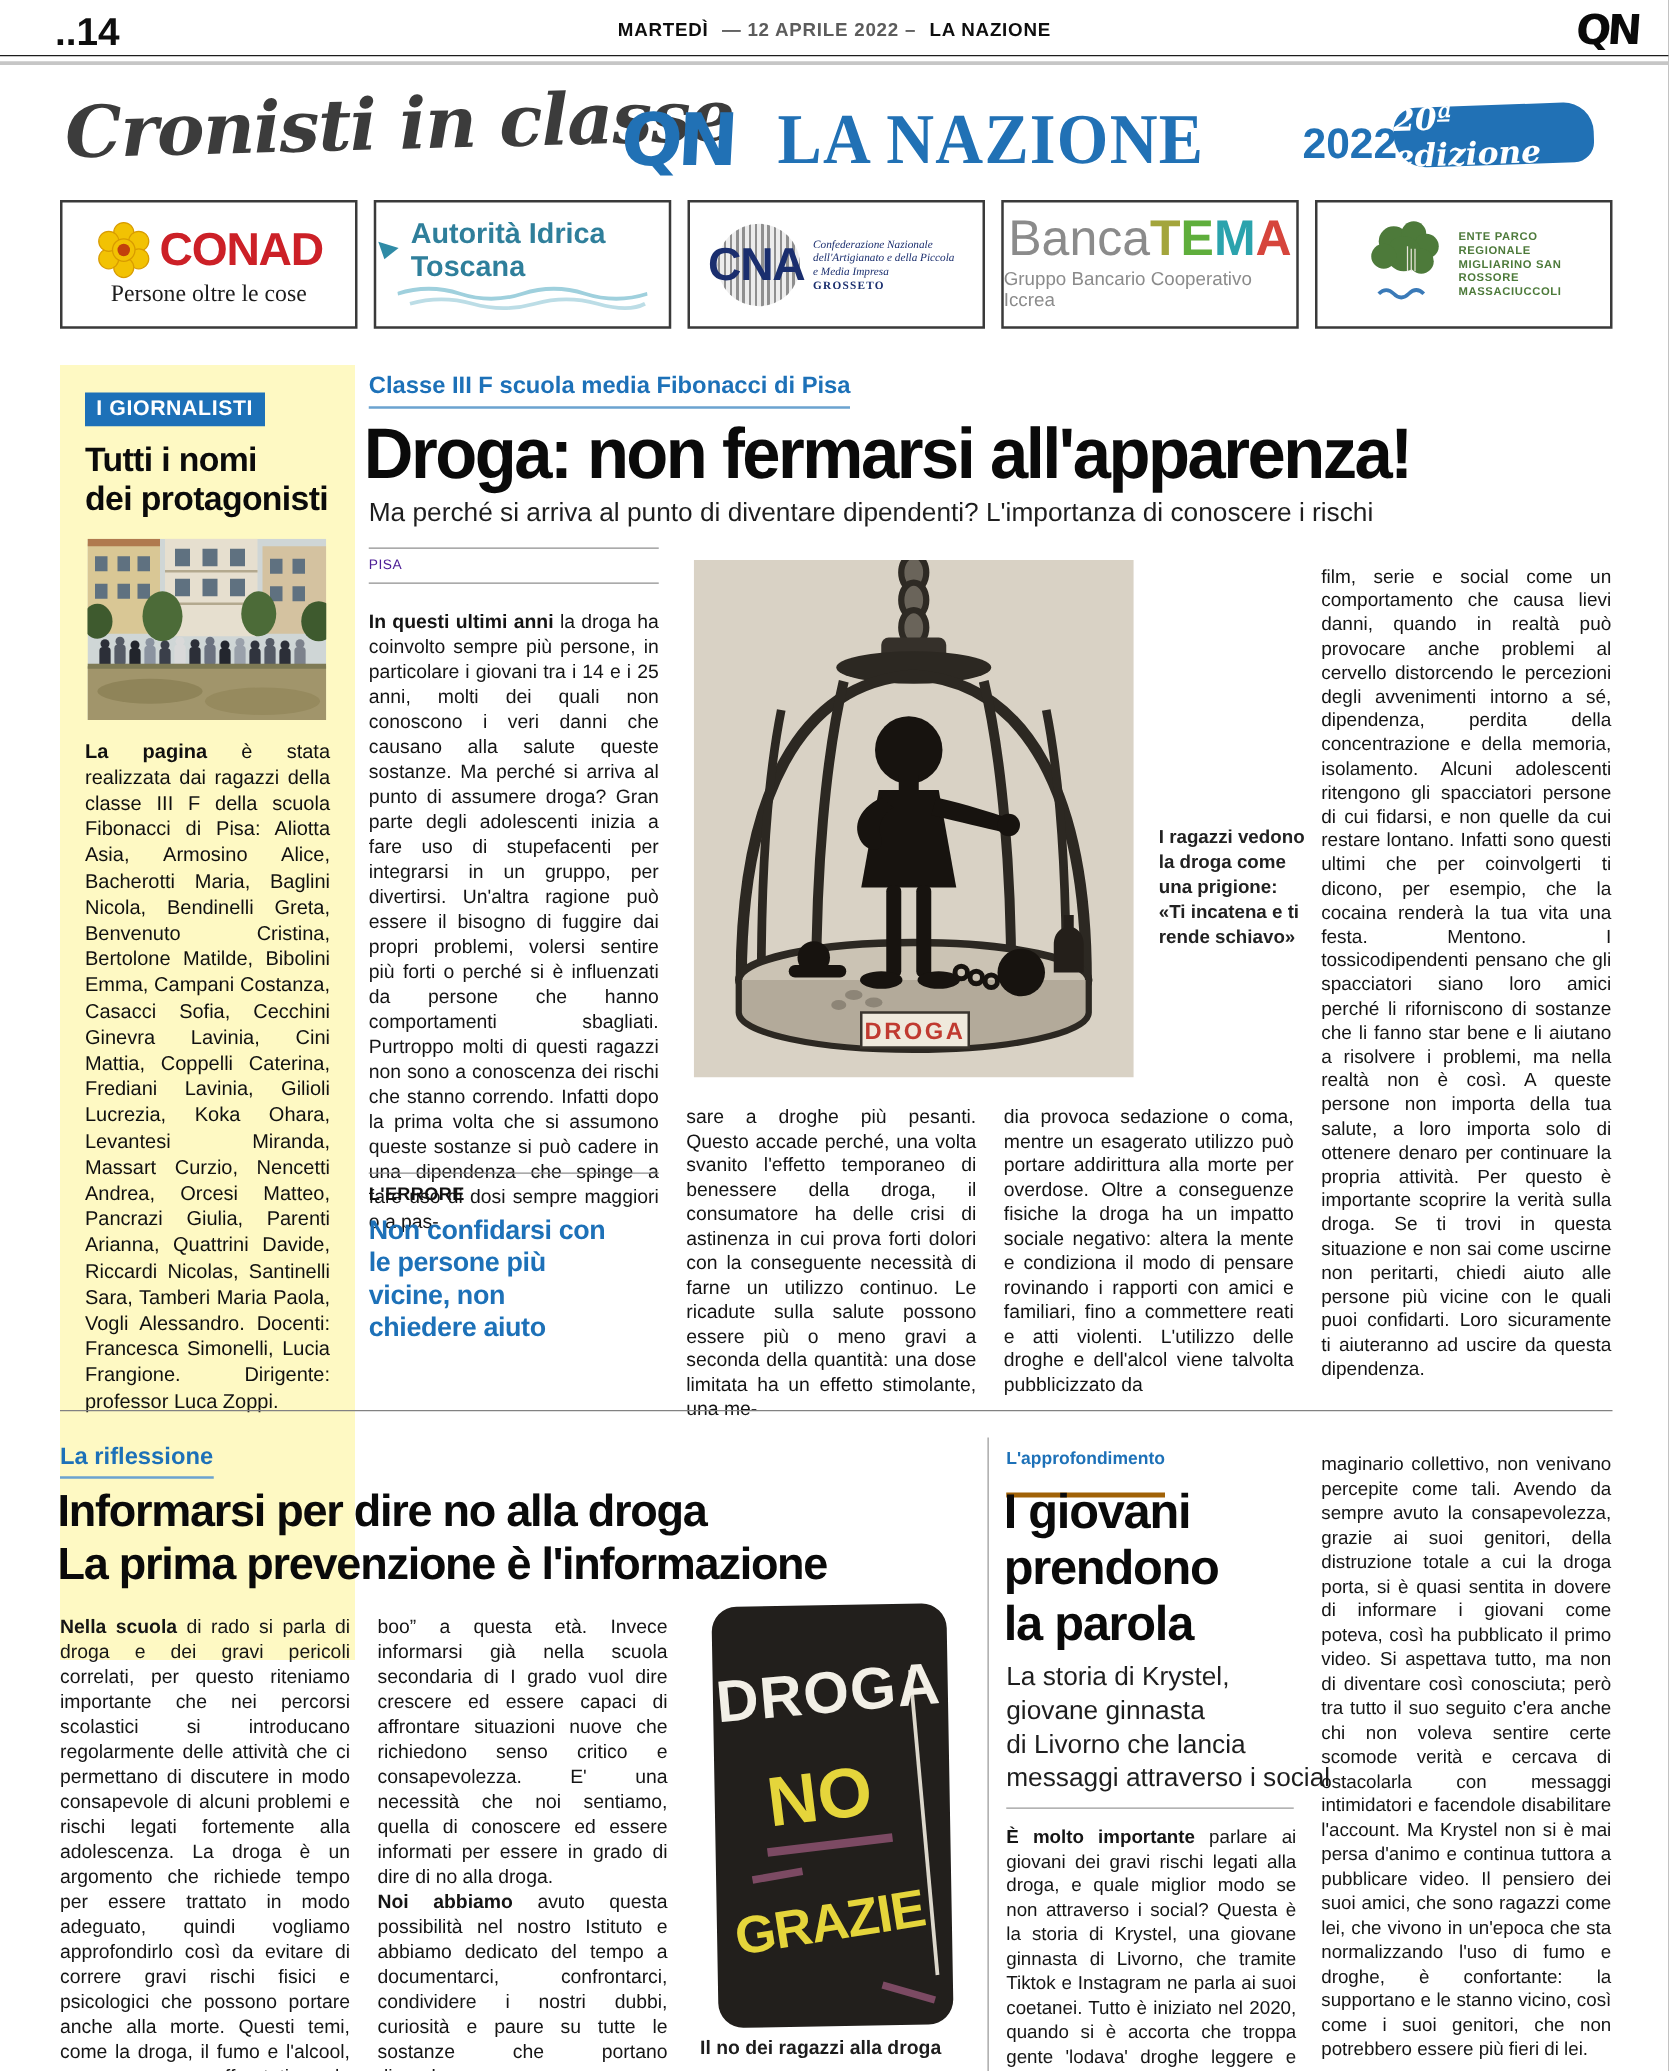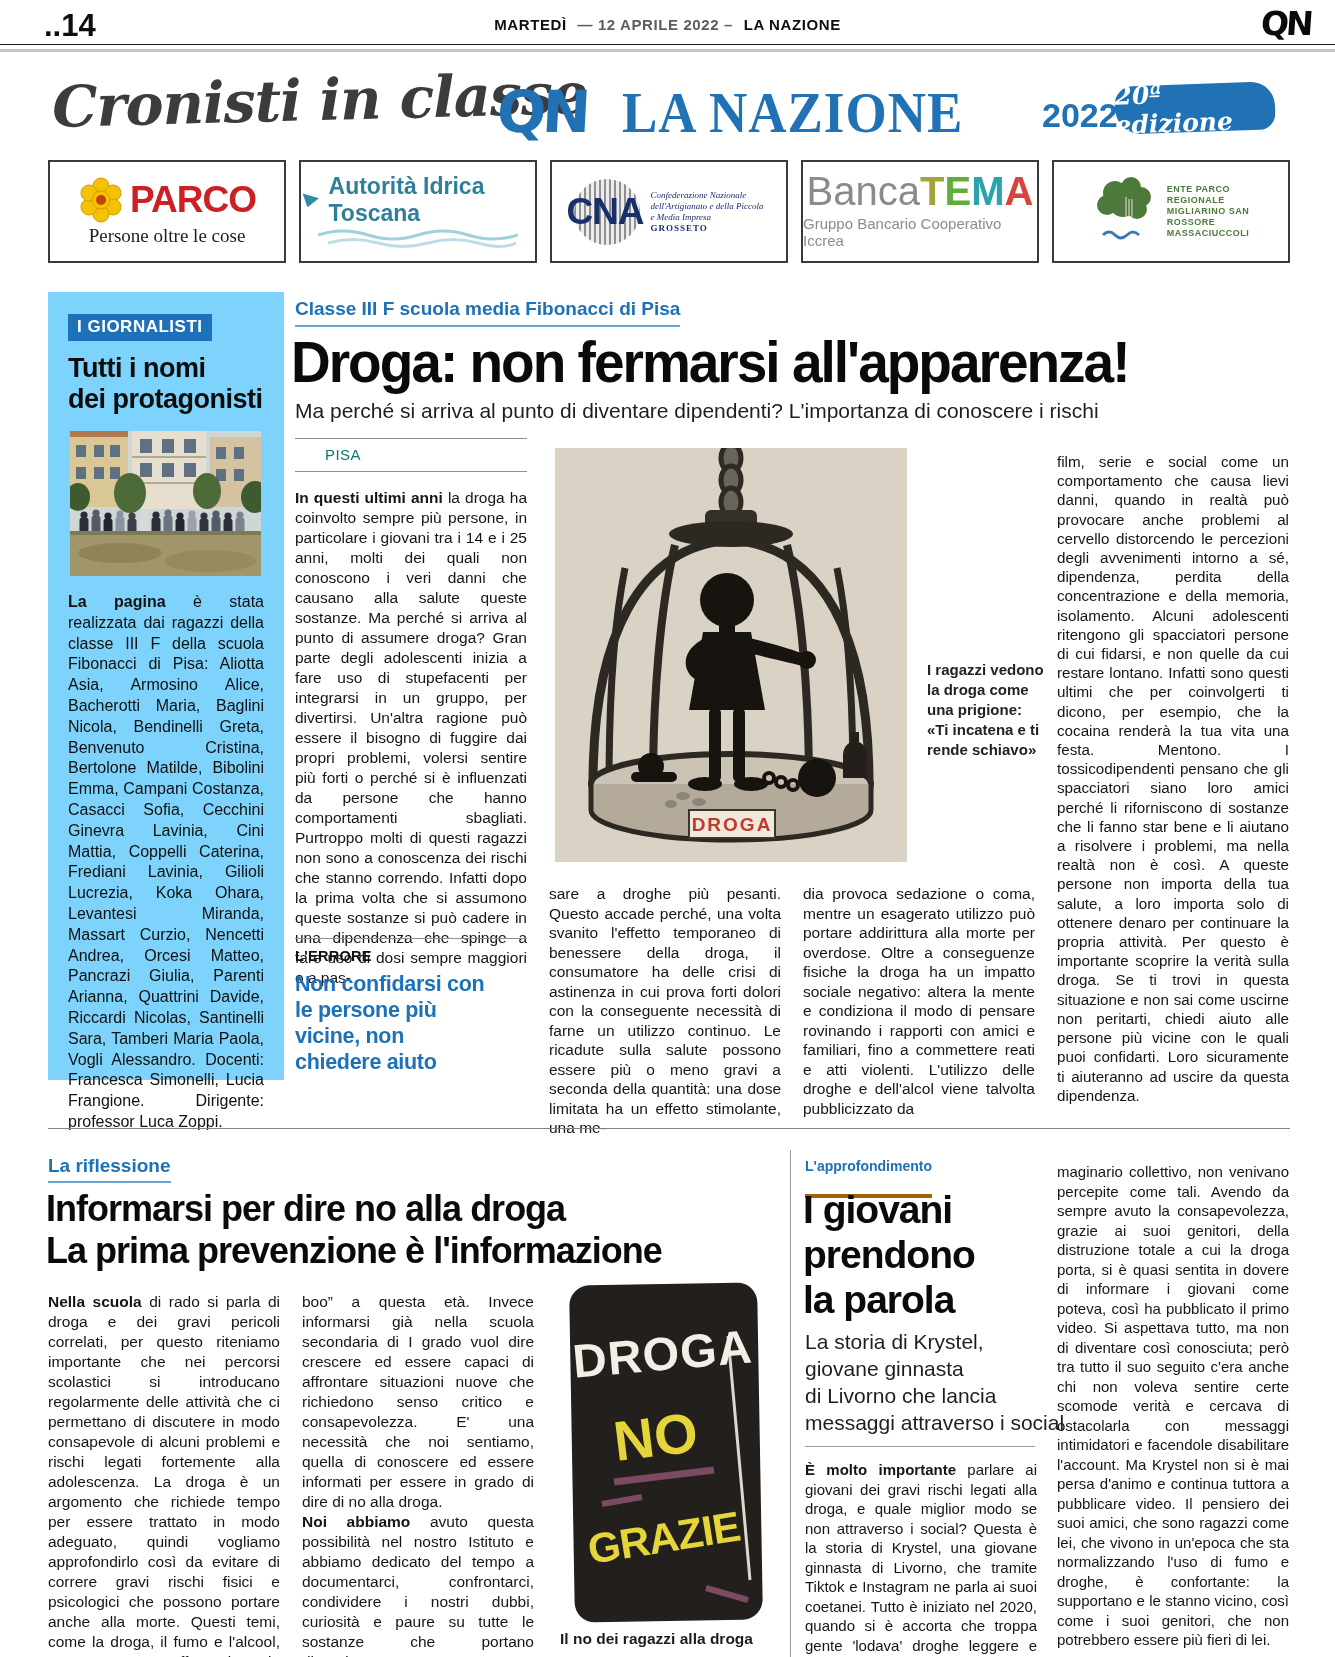--- a/index.html
+++ b/index.html
@@ -46,36 +46,36 @@
   .cna-lines .last{font-style:normal;font-weight:bold;letter-spacing:1px;}
   .tema-row{font-size:40px;line-height:35px;}
   .tema-row .banca{color:#8b8b8b;font-weight:400;}
   .tema-row b{font-weight:900;}
   .t1{color:#a3a53c;} .t2{color:#5fae3c;} .t3{color:#2ba3ad;} .t4{color:#d6453c;}
   .tema-sub{font-size:15px;color:#8b8b8b;margin-top:6px;}
   .parco-wrap{display:flex;align-items:center;gap:10px;}
   .parco-lines{font-size:9px;line-height:11px;color:#4d7a3a;font-weight:bold;letter-spacing:.5px;}
 
   
-  #sidebar{left:48px;top:292px;width:236px;height:788px;background:#7dd3fc;}
+  #sidebar{left:48px;top:292px;width:236px;height:1036px;background:#fef9c3;}
   #journalists-badge{display:inline-block;margin:22px 0 0 20px;background:#1d71b8;color:#fff;
                      font-weight:bold;font-size:17px;padding:3px 9px 4px;letter-spacing:.5px;}
   .sidebar-title{margin:12px 20px 0;font-size:27px;line-height:31px;font-weight:800;color:#0b0b0b;letter-spacing:-.5px;}
   #class-photo{display:block;margin:16px 0 0 22px;}
   #sidebar-body{margin:16px 20px 0;width:196px;font-size:16px;line-height:20.8px;text-align:justify;color:#101010;}
 
   
   #art-kicker{left:295px;top:298px;color:#1d71b8;font-weight:bold;font-size:19px;
               border-bottom:2px solid #6ba3d0;padding-bottom:5px;}
   #art-headline{left:291px;top:329px;font-size:55px;font-weight:900;color:#0a0a0a;
                 letter-spacing:-2px;transform:scaleY(1.04);transform-origin:top left;white-space:nowrap;}
   #art-standfirst{left:295px;top:399px;font-size:21px;color:#1e1e1e;width:960px;}
   #pisa-block{left:295px;top:438px;width:232px;}
   .thin-rule{height:1px;background:#8f8f8f;}
-  #pisa{font-size:15px;padding:7px 0 8px;color:#0f766e;letter-spacing:.4px;margin-left:30px;}
+  #pisa{font-size:11px;padding:7px 0 8px;color:#4c1d95;letter-spacing:.4px;}
   .body-col{position:absolute;width:232px;text-align:justify;font-size:15.5px;line-height:20px;color:#151515;}
   #c1{left:295px;top:488px;}
   #c2{left:549px;top:884px;line-height:19.5px;}
   #c3{left:803px;top:884px;line-height:19.5px;}
   #c4{left:1057px;top:452px;font-size:15.2px;line-height:19.2px;}
   #errore{left:295px;top:938px;width:232px;}
   #errore-label{margin-top:9px;font-size:14.5px;font-weight:800;color:#111;letter-spacing:.3px;}
   #errore-text{margin-top:7px;width:190px;font-size:21.5px;line-height:26px;font-weight:800;color:#1d71b8;letter-spacing:-.3px;}
   #cage{left:555px;top:448px;}
   #cage-caption{left:927px;top:660px;width:118px;font-size:15px;font-weight:bold;line-height:20px;color:#222;}
@@ -134,21 +134,21 @@
           <circle cx="23" cy="9" r="8"></circle>
             <circle cx="35" cy="16" r="8"></circle>
             <circle cx="35" cy="30" r="8"></circle>
           <circle cx="23" cy="37" r="8"></circle>
             <circle cx="11" cy="30" r="8"></circle>
             <circle cx="11" cy="16" r="8"></circle>
         </g>
         <circle cx="23" cy="23" r="9" fill="#f2c203" stroke="#d89b00"></circle>
         <circle cx="23" cy="23" r="5" fill="#c2410c"></circle>
       </svg>
-      <span class="conad-word">PARCO</span>
+      <span class="conad-word">CONAD</span>
     </div>
     <div class="conad-tag">Persone oltre le cose</div>
   </div>
 
   <div class="sponsor" id="sp2">
     <div class="idrica-row">
       <svg width="24" height="22" viewBox="0 0 24 22">
         <path d="M2 3 L22 9 L8 20 Z" fill="#2f8ba6"></path>
       </svg>
       <span class="idrica-word">Autorità Idrica Toscana</span>

